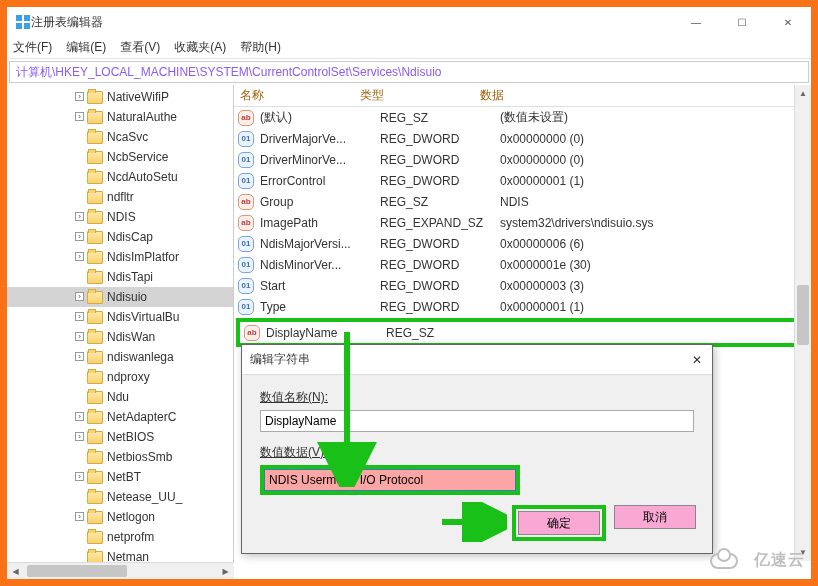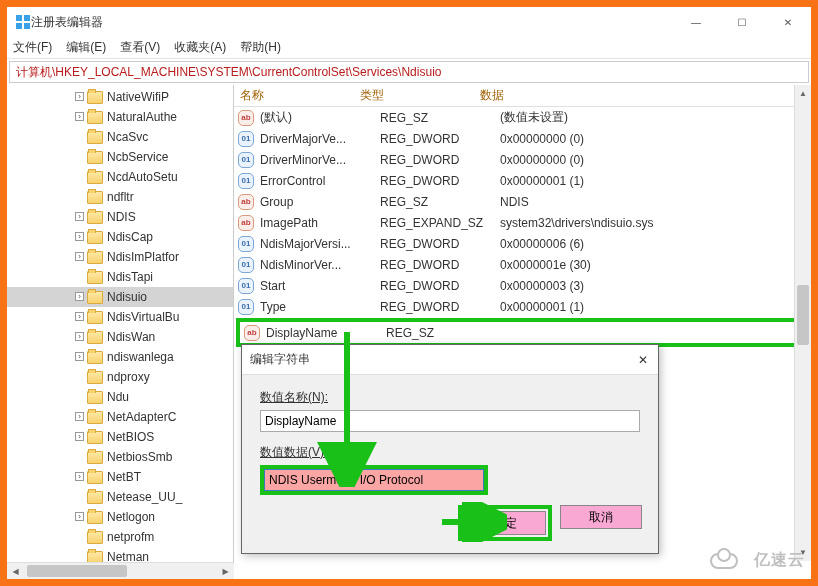--- a/index.html
+++ b/index.html
@@ -3,42 +3,42 @@
 <meta charset="utf-8">
 <style>
   * { box-sizing: border-box; font-family: "Microsoft YaHei", "Segoe UI", sans-serif; }
   body { margin: 0; background: #fff; }
   .window { width: 818px; height: 586px; border: 7px solid #f97316; position: relative; background: #fff; overflow: hidden; }
   .titlebar { height: 30px; background: #fff; display: flex; align-items: center; padding: 0 8px; font-size: 12px; color: #333; user-select: none; }
   .titleicon { width:16px; height:16px; display:inline-block; }
   .winbtns { position: absolute; right: 0; top: 0; display: flex; }
   .winbtn { width: 46px; height: 30px; display: flex; align-items: center; justify-content: center; color: #555; font-size: 10px; }
   .menubar { height: 22px; display: flex; align-items: center; padding: 0 6px; font-size: 12px; color: #333; gap: 14px; border-bottom: 1px solid #e5e5e5; }
-  .addressbar { height: 22px; border: 1px solid #ccc; margin: 2px; padding: 2px 6px; font-size: 12px; color: #b91c1c; display: flex; align-items: center; }
+  .addressbar { height: 22px; border: 1px solid #ccc; margin: 2px; padding: 2px 6px; font-size: 12px; color: #8b5cf6; display: flex; align-items: center; }
   .content { display: flex; height: calc(100% - 78px); }
   .tree { width: 227px; border-right: 1px solid #ccc; overflow: hidden; font-size: 12px; color: #333; position: relative; padding-top: 2px; }
   .tree-row { display: flex; align-items: center; height: 20px; padding-left: 80px; position: relative; }
   .tree-row .exp { width: 9px; height: 9px; border: 1px solid #999; position: absolute; left: 68px; top: 5px; display:flex; align-items:center; justify-content:center; font-size:8px; line-height:1; color:#555; background:#fff; }
   .tree-row .exp::before { content: ""; position:absolute; left:-56px; top:4px; width:56px; height:1px; background:transparent; }
   .folder { width: 16px; height: 13px; margin-right: 4px; background: linear-gradient(#ffe9a8, #f7d26e); border: 1px solid #d9aa3e; border-radius: 1px; position: relative; }
   .folder::before { content:""; position:absolute; top:-3px; left:0; width:6px; height:3px; background:#f7d26e; border:1px solid #d9aa3e; border-bottom:none; border-radius:1px 1px 0 0; }
   .tree-row.selected { background: #d4d4d4; }
   .list { flex: 1; position: relative; font-size: 12px; color: #333; }
   .list-header { display: flex; height: 22px; border-bottom: 1px solid #e0e0e0; align-items: center; }
   .list-header .col { padding: 0 6px; color: #a16207; }
   .col-name { width: 120px; }
   .col-type { width: 120px; }
   .col-data { flex: 1; }
   .list-body { }
   .list-row { display: flex; align-items: center; height: 21px; padding: 0 4px; }
   .val-icon { width: 16px; height: 16px; margin-right: 4px; display:inline-flex; align-items:center; justify-content:center; border:1px solid #7aa6d8; background:#eaf2fb; font-size:8px; font-weight:bold; color:#3b6fb0; border-radius:5px; }
   .val-icon.str { color:#c04040; border-color:#d89a7a; background:#fbeeea; }
   .list-row .col { padding: 0 2px; overflow:hidden; white-space:nowrap; text-overflow:ellipsis; }
   .highlight-row { border: 4px solid #18c018; margin: 1px 2px; }
-  .dlg { position: absolute; left: 234px; top: 337px; width: 418px; height: 210px; background: #f0f0f0; border: 1px solid #666; box-shadow: 2px 2px 8px rgba(0,0,0,0.25); }
+  .dlg { position: absolute; left: 234px; top: 337px; width: 472px; height: 210px; background: #f0f0f0; border: 1px solid #666; box-shadow: 2px 2px 8px rgba(0,0,0,0.25); }
   .dlg-title { height: 30px; background: #fff; border-bottom: 1px solid #ddd; display:flex; align-items:center; padding:0 8px; font-size:12px; color:#333; position:relative; }
   .dlg-close { position:absolute; right:4px; top:4px; width:22px; height:22px; display:flex; align-items:center; justify-content:center; font-size:12px; color:#333; }
   .dlg-body { padding: 14px 18px; font-size:12px; color:#333; }
   .dlg-body label { display:block; margin-bottom:4px;text-decoration:underline; }
   .dlg-body .txt { width: 100%; height: 22px; border:1px solid #888; background:#fca5a5; padding:2px 4px; font-size:12px; font-family:inherit; }
   .dlg-body .txt.readonly { background:#fff; border-color:#aaa; }
   .dlg-btns { position:absolute; bottom:12px; right:16px; display:flex; gap:8px; }
   .dlg-btn { width: 82px; height: 24px; border:1px solid #888; background:#f9a8d4; font-size:12px; display:flex; align-items:center; justify-content:center; }
   .ok-outline { border: 4px solid #18c018; padding:2px; display:inline-block; }
   .scrollbar-v { position:absolute; right:0; top:78px; bottom:18px; width:17px; background:#f0f0f0; border-left:1px solid #ddd; }

